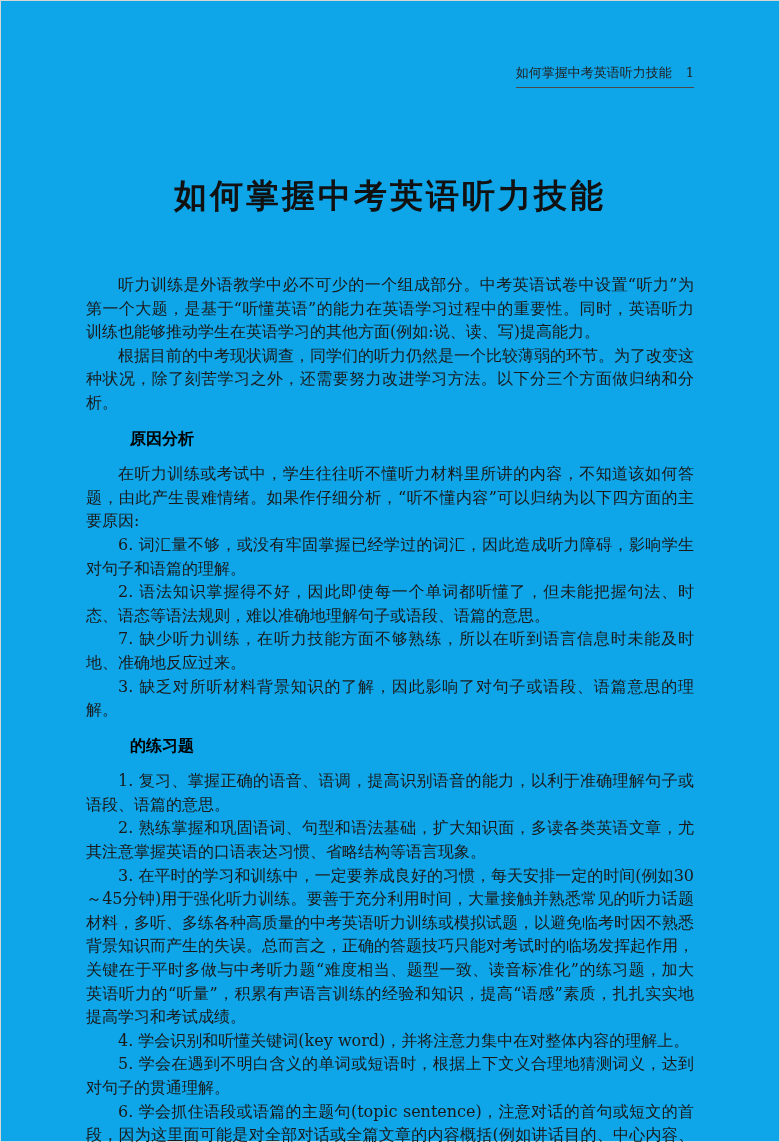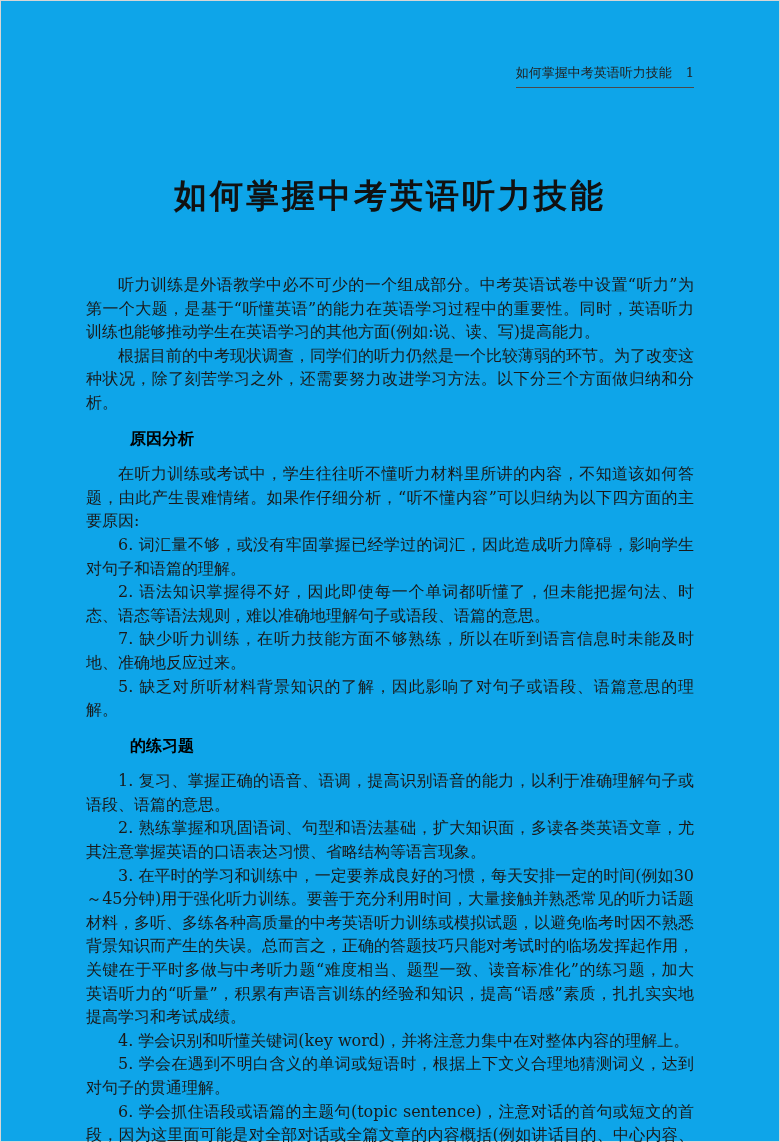--- a/index.html
+++ b/index.html
@@ -77,21 +77,21 @@
   <h1 class="page-title">如何掌握中考英语听力技能</h1>
 
   <div class="page-body">
       <p class="para">听力训练是外语教学中必不可少的一个组成部分。中考英语试卷中设置“听力”为第一个大题，是基于“听懂英语”的能力在英语学习过程中的重要性。同时，英语听力训练也能够推动学生在英语学习的其他方面(例如:说、读、写)提高能力。</p>
       <p class="para">根据目前的中考现状调查，同学们的听力仍然是一个比较薄弱的环节。为了改变这种状况，除了刻苦学习之外，还需要努力改进学习方法。以下分三个方面做归纳和分析。</p>
       <h3 class="section-heading">原因分析</h3>
       <p class="para">在听力训练或考试中，学生往往听不懂听力材料里所讲的内容，不知道该如何答题，由此产生畏难情绪。如果作仔细分析，“听不懂内容”可以归纳为以下四方面的主要原因:</p>
       <p class="para">6. 词汇量不够，或没有牢固掌握已经学过的词汇，因此造成听力障碍，影响学生对句子和语篇的理解。</p>
       <p class="para">2. 语法知识掌握得不好，因此即使每一个单词都听懂了，但未能把握句法、时态、语态等语法规则，难以准确地理解句子或语段、语篇的意思。</p>
       <p class="para">7. 缺少听力训练，在听力技能方面不够熟练，所以在听到语言信息时未能及时地、准确地反应过来。</p>
-      <p class="para">5. 缺乏对所听材料背景知识的了解，因此影响了对句子或语段、语篇意思的理解。</p>
+      <p class="para">3. 缺乏对所听材料背景知识的了解，因此影响了对句子或语段、语篇意思的理解。</p>
       <h3 class="section-heading">的练习题</h3>
       <p class="para">1. 复习、掌握正确的语音、语调，提高识别语音的能力，以利于准确理解句子或语段、语篇的意思。</p>
       <p class="para">2. 熟练掌握和巩固语词、句型和语法基础，扩大知识面，多读各类英语文章，尤其注意掌握英语的口语表达习惯、省略结构等语言现象。</p>
       <p class="para">3. 在平时的学习和训练中，一定要养成良好的习惯，每天安排一定的时间(例如30～45分钟)用于强化听力训练。要善于充分利用时间，大量接触并熟悉常见的听力话题材料，多听、多练各种高质量的中考英语听力训练或模拟试题，以避免临考时因不熟悉背景知识而产生的失误。总而言之，正确的答题技巧只能对考试时的临场发挥起作用，关键在于平时多做与中考听力题“难度相当、题型一致、读音标准化”的练习题，加大英语听力的“听量”，积累有声语言训练的经验和知识，提高“语感”素质，扎扎实实地提高学习和考试成绩。</p>
       <p class="para">4. 学会识别和听懂关键词(key word)，并将注意力集中在对整体内容的理解上。</p>
       <p class="para">5. 学会在遇到不明白含义的单词或短语时，根据上下文义合理地猜测词义，达到对句子的贯通理解。</p>
       <p class="para">6. 学会抓住语段或语篇的主题句(topic sentence)，注意对话的首句或短文的首段，因为这里面可能是对全部对话或全篇文章的内容概括(例如讲话目的、中心内容、作者是谁、论点是什么、故事发生的时间、地点和事由等等)，以便掌握中心思想和主题，理解关键的意思，以利于答题。</p>
     </div>
 
 </div>

